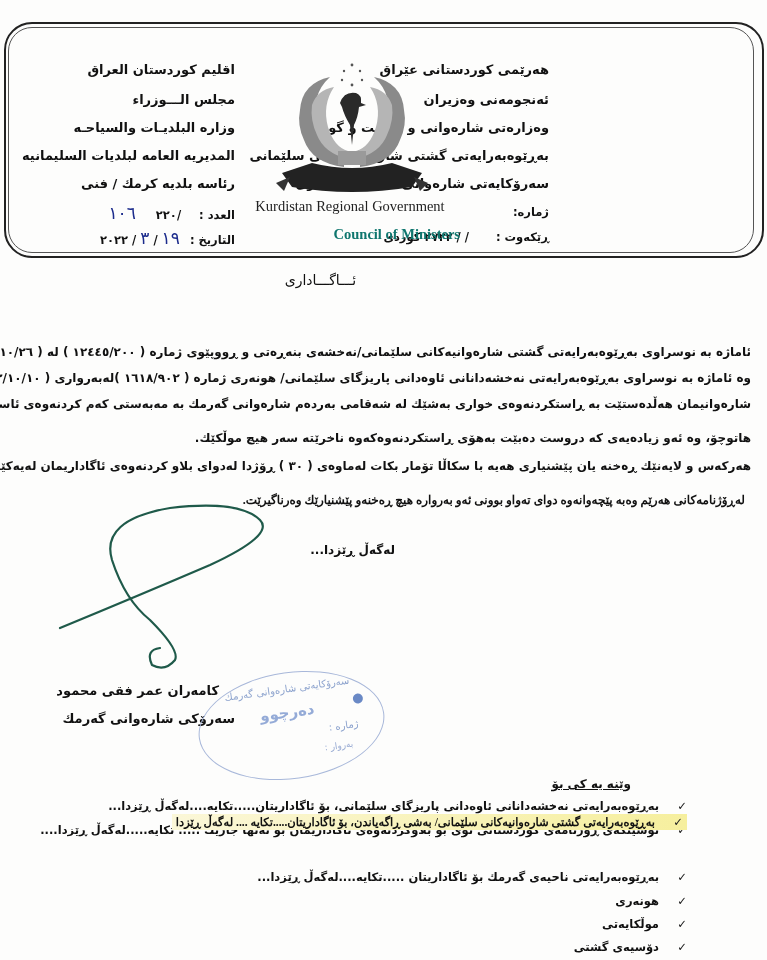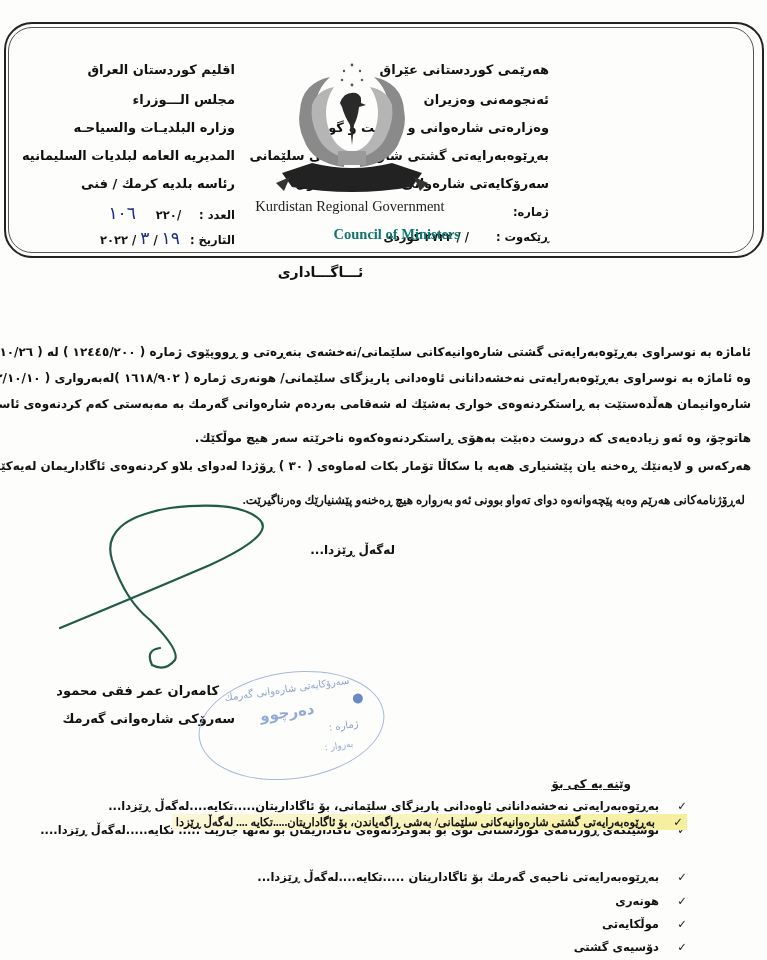--- a/index.html
+++ b/index.html
@@ -18,21 +18,21 @@
     border:1px solid #555; border-radius:24px;
   }
   .hdr-line { position:absolute; font-weight:bold; font-size:13px; white-space:nowrap; }
   .hdr-l { text-align:right; direction:rtl; }
   .logo { position:absolute; left:262px; top:55px; width:180px; height:150px; }
   .krg { position:absolute; left:240px; top:198px; width:220px; text-align:center;
     font-family:"Liberation Serif", serif; font-size:14.5px; color:#222; }
   .com { position:absolute; left:240px; top:226px; width:220px; text-align:right;
     font-family:"Liberation Serif", serif; font-size:14.5px; font-weight:bold; color:#0f766e; }
   .hand { color:#1c2c8c; font-weight:normal; font-size:17px; font-family:"DejaVu Sans", sans-serif; }
-  .title { position:absolute; left:0; width:641px; top:264px; text-align:center; font-weight:bold; font-size:14px; }
+  .title { position:absolute; left:0; width:641px; top:272px; text-align:center; font-weight:normal; font-size:14px; }
   .body-line { position:absolute; right:16px; text-align:right; direction:rtl; font-weight:bold; font-size:12px; white-space:nowrap; }
   .sig-text { position:absolute; font-weight:bold; font-size:13px; direction:rtl; text-align:right; white-space:nowrap; }
   .cc-title { position:absolute; right:136px; top:777px; font-weight:bold; font-size:12px; text-decoration:underline; direction:rtl; }
   .cc-item { position:absolute; right:80px; direction:rtl; text-align:right; font-weight:bold; font-size:11.5px; white-space:nowrap; }
   .cc-item .chk { display:inline-block; width:18px; margin-left:10px; font-weight:normal; color:#222; }
   .hl { background:linear-gradient(to right, #fbf7d8, #f6ef9e); }
 </style>
 </head>
 <body>
 

